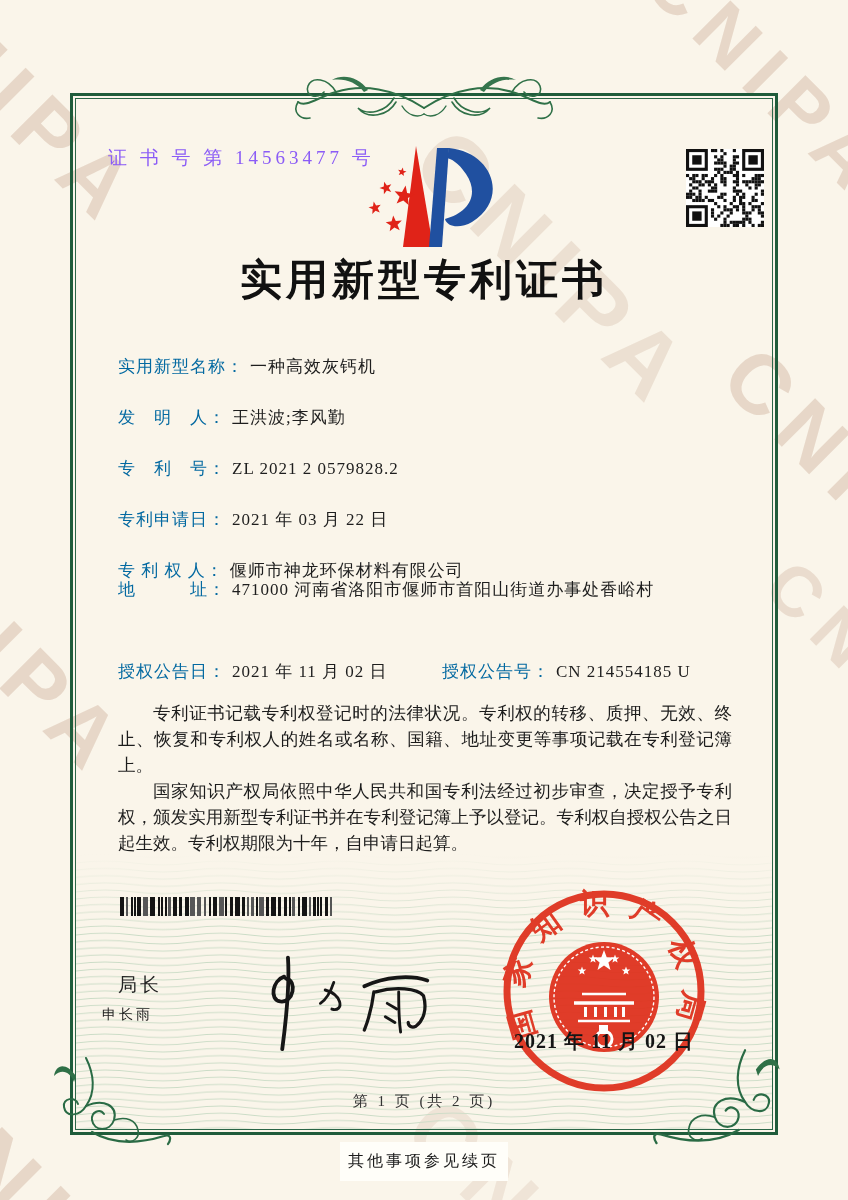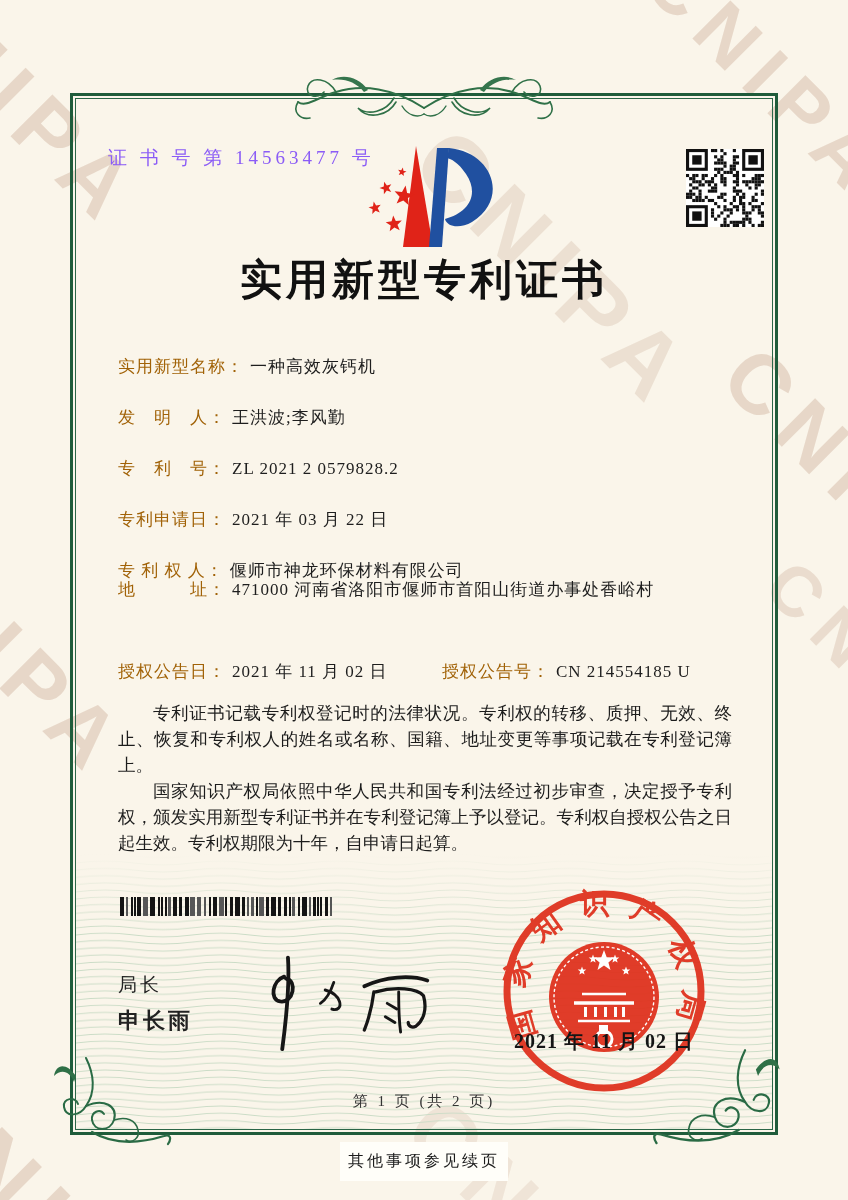--- a/index.html
+++ b/index.html
@@ -26,35 +26,35 @@
 
   .content{z-index:4;}
   .cert-no{position:absolute;left:108px;top:145px;font-size:19px;letter-spacing:4px;color:#8b5cf6;}
   .logo{position:absolute;left:352px;top:142px;}
   .qr{position:absolute;left:686px;top:149px;}
   .title{position:absolute;left:0;top:252px;width:848px;text-align:center;
       font-size:42px;font-weight:bold;letter-spacing:4px;color:#111;}
 
   .fields{position:absolute;left:118px;top:0;width:630px;}
   .frow{position:absolute;left:0;font-size:17px;letter-spacing:1px;color:#1e1e1e;white-space:nowrap;}
-  .flabel{color:#a16207;}
+  .flabel{color:#0369a1;}
   .fvalue{margin-left:6px;}
   .grant-no{position:absolute;left:324px;top:0;}
 
   .body-text{position:absolute;left:118px;top:700px;width:614px;font-size:17.5px;
       line-height:26px;text-align:justify;color:#1c1c1c;z-index:4;}
   .body-text p{margin:0;text-indent:2em;}
 
   .barcode{position:absolute;left:120px;top:897px;height:19px;display:flex;z-index:4;}
   .barcode div{height:19px;}
 
   .director-title{position:absolute;left:118px;top:972px;font-size:19px;letter-spacing:3px;
       font-family:"Liberation Sans",sans-serif;color:#222;z-index:4;}
-  .director-name{position:absolute;left:118px;top:1006px;font-size:22px;letter-spacing:3px;
-      font-family:"Liberation Sans",sans-serif;color:#222;z-index:4;font-weight:bold;}
+  .director-name{position:absolute;left:102px;top:1006px;font-size:14px;letter-spacing:3px;
+      font-family:"Liberation Sans",sans-serif;color:#222;z-index:4;}
   .signature{position:absolute;left:232px;top:948px;z-index:4;}
 
   .seal{position:absolute;left:498px;top:885px;z-index:5;}
   .seal-date{position:absolute;left:502px;top:1028px;width:204px;text-align:center;
       font-size:20px;font-weight:600;letter-spacing:1px;color:#151515;z-index:6;white-space:nowrap;}
 
   .page-footer{position:absolute;left:0;top:1092px;width:848px;text-align:center;
       font-size:15px;letter-spacing:3px;color:#333;z-index:4;}
   .cont-note{position:absolute;left:424px;top:1142px;transform:translateX(-50%);
       background:#fffef9;padding:9px 8px;font-size:16px;letter-spacing:3px;color:#1c1c1c;z-index:4;}

